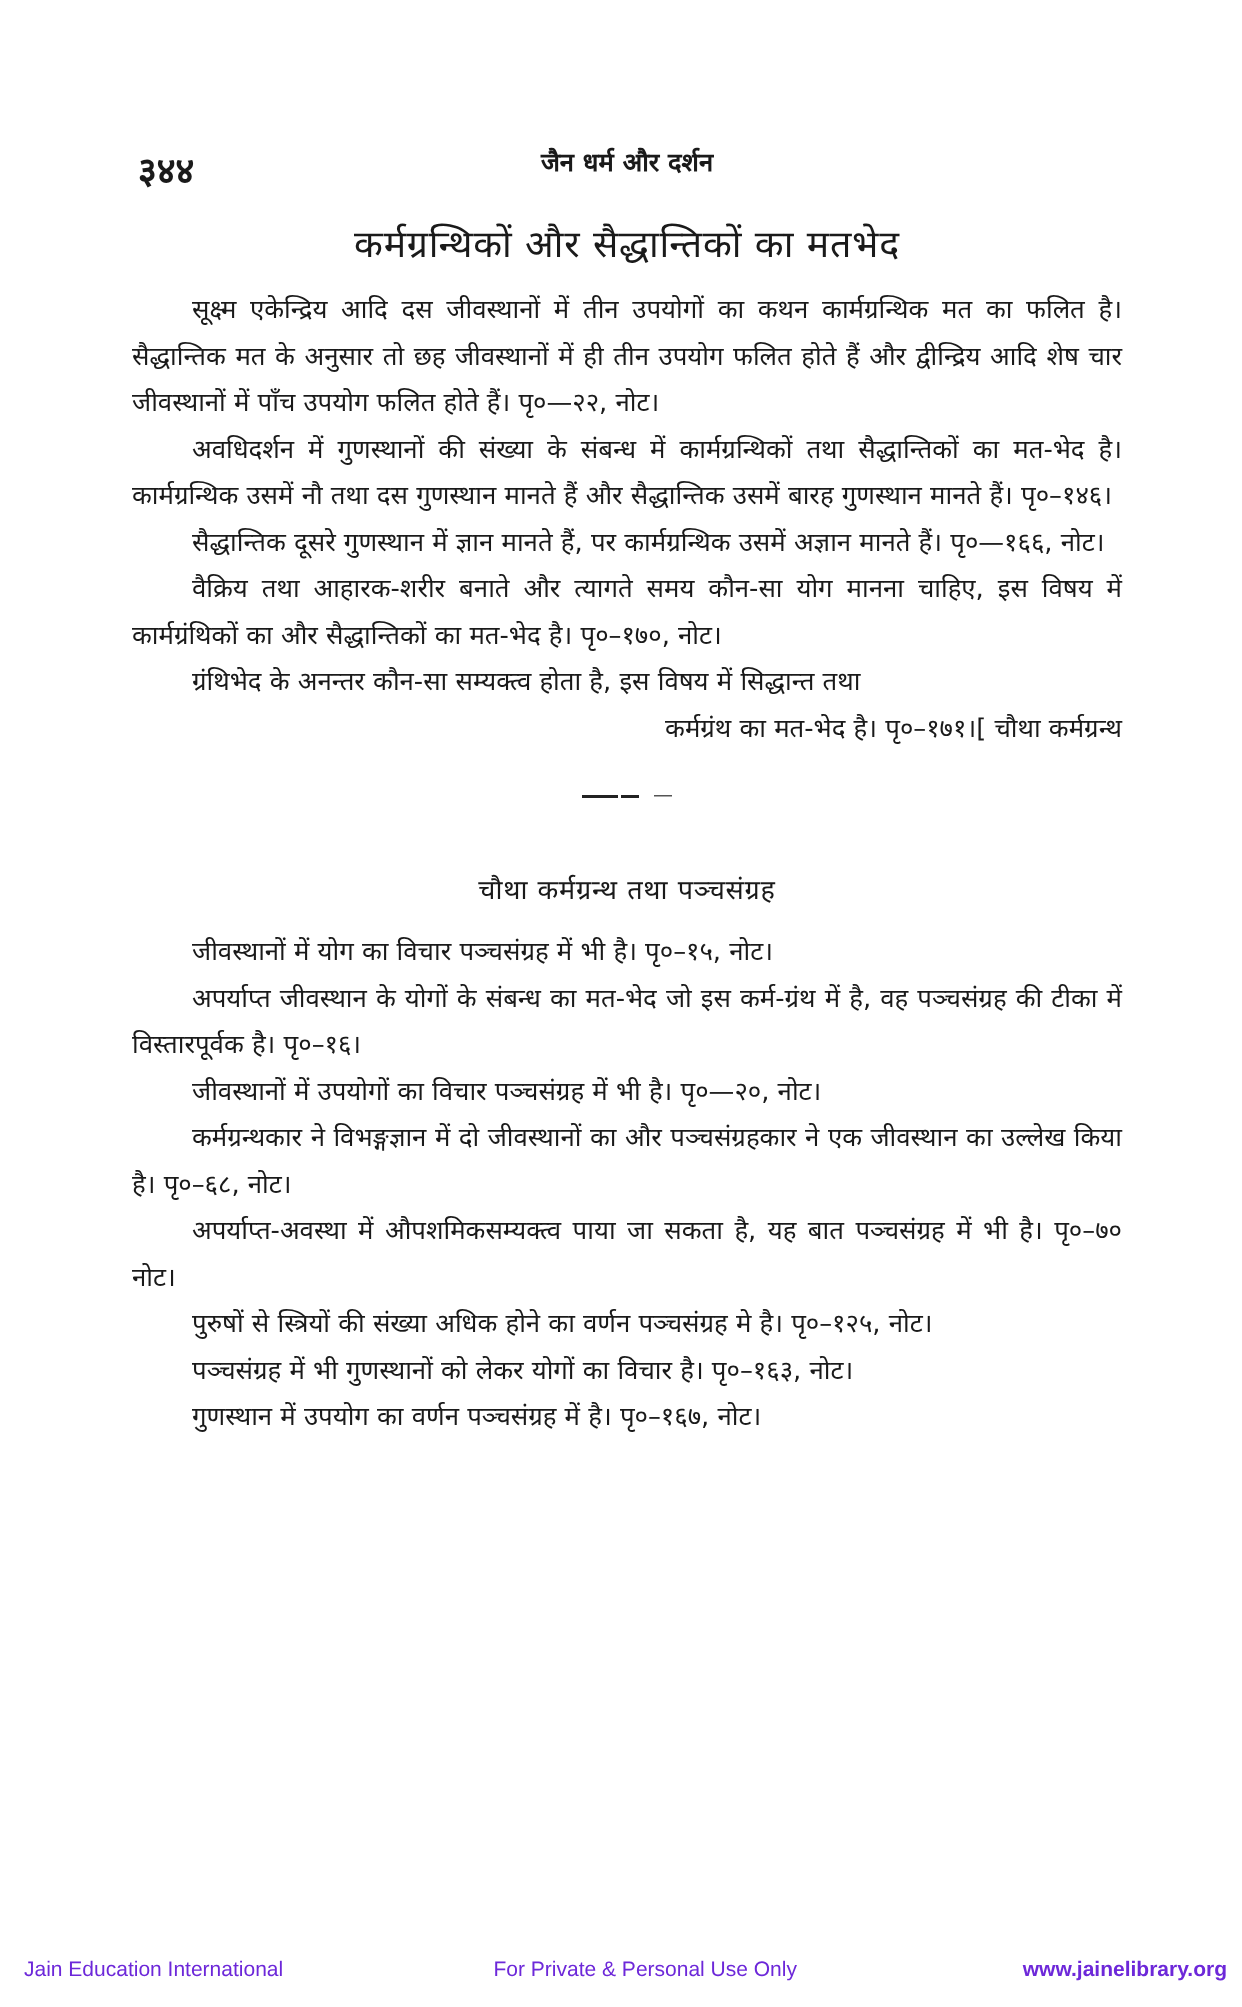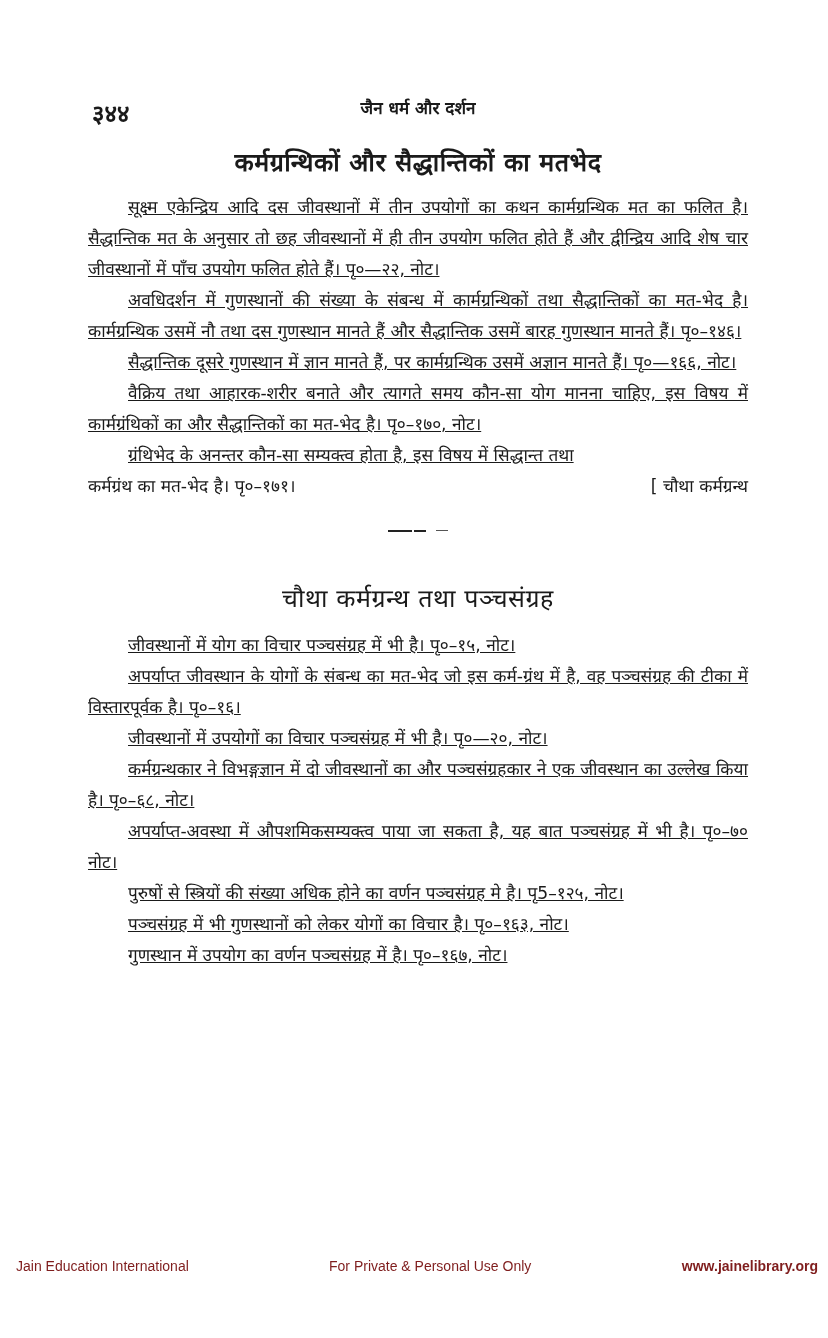--- a/index.html
+++ b/index.html
@@ -36,41 +36,40 @@
       left: 0;
       right: 0;
       top: 0;
       text-align: center;
       font-size: 17px;
       font-weight: bold;
     }
     .section-heading {
       text-align: center;
       font-size: 25px;
-      font-weight: bold;
+      font-weight: normal;
       letter-spacing: 0.5px;
       margin-top: 20px;
       margin-bottom: 14px;
     }
     .section-heading.second {
       margin-top: 40px;
       margin-bottom: 16px;
       font-weight: normal;
-      font-size: 25px;
+      font-size: 18px;
     }
     .para {
       font-size: 17.2px;
       line-height: 31px;
       text-align: justify;
       text-indent: 40px;
-      text-decoration: underline;
     }
     .para-line {
       display: flex;
-      justify-content: space-between;
+      justify-content: flex-end;
       font-size: 17.2px;
       line-height: 31px;
     }
     .separator {
       text-align: center;
       margin-top: 18px;
       height: 20px;
       position: relative;
     }
     .separator span {
@@ -79,25 +78,25 @@
       background: #222;
       vertical-align: middle;
     }
     .sep-a { width: 24px; margin-right: 2px; }
     .sep-b { width: 12px; margin-right: 10px; }
     .sep-c { width: 12px; background: #555 !important; height: 1px !important; }
     .footer {
       position: absolute;
       left: 0;
       right: 0;
-      top: 1258px;
+      top: 1304px;
       height: 20px;
       font-family: "Liberation Sans", sans-serif;
       font-size: 14px;
-      color: #7f1d1d;
+      color: #6d28d9;
     }
     .footer .left { position: absolute; left: 16px; }
     .footer .center { position: absolute; left: 329px; }
     .footer .right { position: absolute; right: 10px; font-weight: bold; }
   </style>
 </head>
 <body>
 
 <div class="page">
 
@@ -122,21 +121,21 @@
     <span class="sep-a"></span><span class="sep-b"></span><span class="sep-c"></span>
   </div>
 
   <h2 class="section-heading second">चौथा कर्मग्रन्थ तथा पञ्चसंग्रह</h2>
 
   <p class="para">जीवस्थानों में योग का विचार पञ्चसंग्रह में भी है। पृ०–१५, नोट।</p>
   <p class="para">अपर्याप्त जीवस्थान के योगों के संबन्ध का मत-भेद जो इस कर्म-ग्रंथ में है, वह पञ्चसंग्रह की टीका में विस्तारपूर्वक है। पृ०–१६।</p>
   <p class="para">जीवस्थानों में उपयोगों का विचार पञ्चसंग्रह में भी है। पृ०—२०, नोट।</p>
   <p class="para">कर्मग्रन्थकार ने विभङ्गज्ञान में दो जीवस्थानों का और पञ्चसंग्रहकार ने एक जीवस्थान का उल्लेख किया है। पृ०–६८, नोट।</p>
   <p class="para">अपर्याप्त-अवस्था में औपशमिकसम्यक्त्व पाया जा सकता है, यह बात पञ्चसंग्रह में भी है। पृ०–७० नोट।</p>
-  <p class="para">पुरुषों से स्त्रियों की संख्या अधिक होने का वर्णन पञ्चसंग्रह मे है। पृ5–१२५, नोट।</p>
+  <p class="para">पुरुषों से स्त्रियों की संख्या अधिक होने का वर्णन पञ्चसंग्रह मे है। पृ०–१२५, नोट।</p>
   <p class="para">पञ्चसंग्रह में भी गुणस्थानों को लेकर योगों का विचार है। पृ०–१६३, नोट।</p>
   <p class="para">गुणस्थान में उपयोग का वर्णन पञ्चसंग्रह में है। पृ०–१६७, नोट।</p>
 
 </div>
 
 <div class="footer">
   <span class="left">Jain Education International</span>
   <span class="center">For Private &amp; Personal Use Only</span>
   <span class="right">www.jainelibrary.org</span>
 </div>

